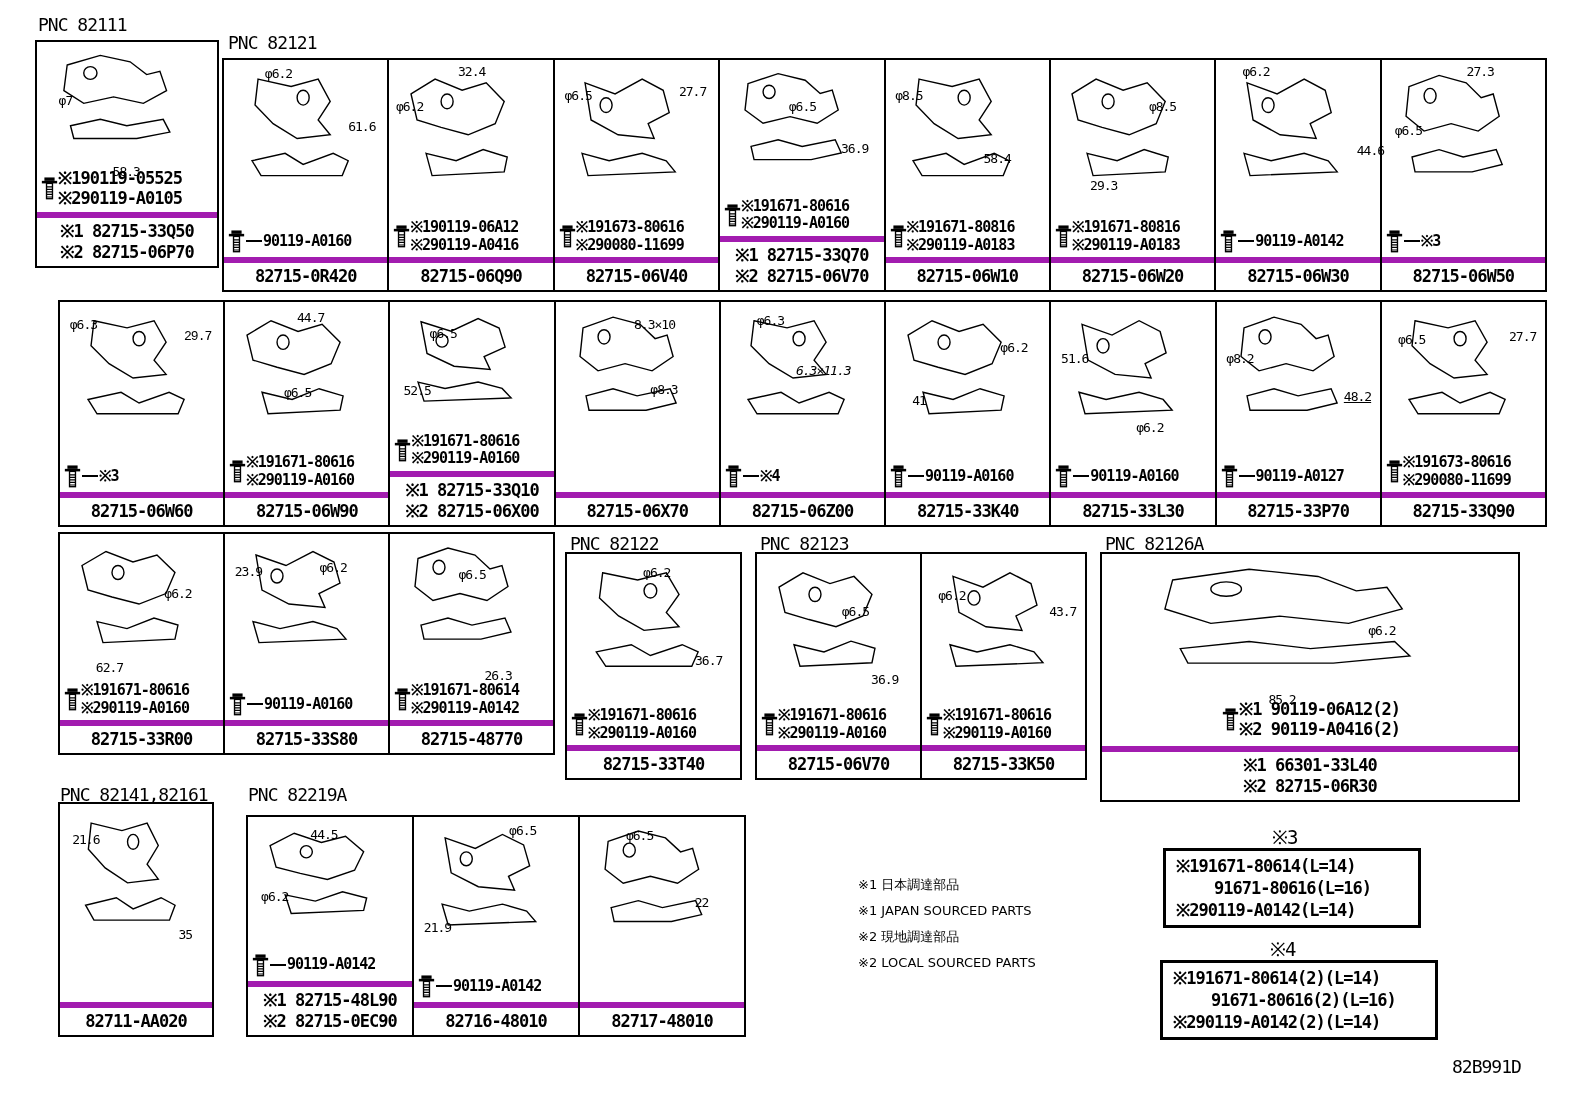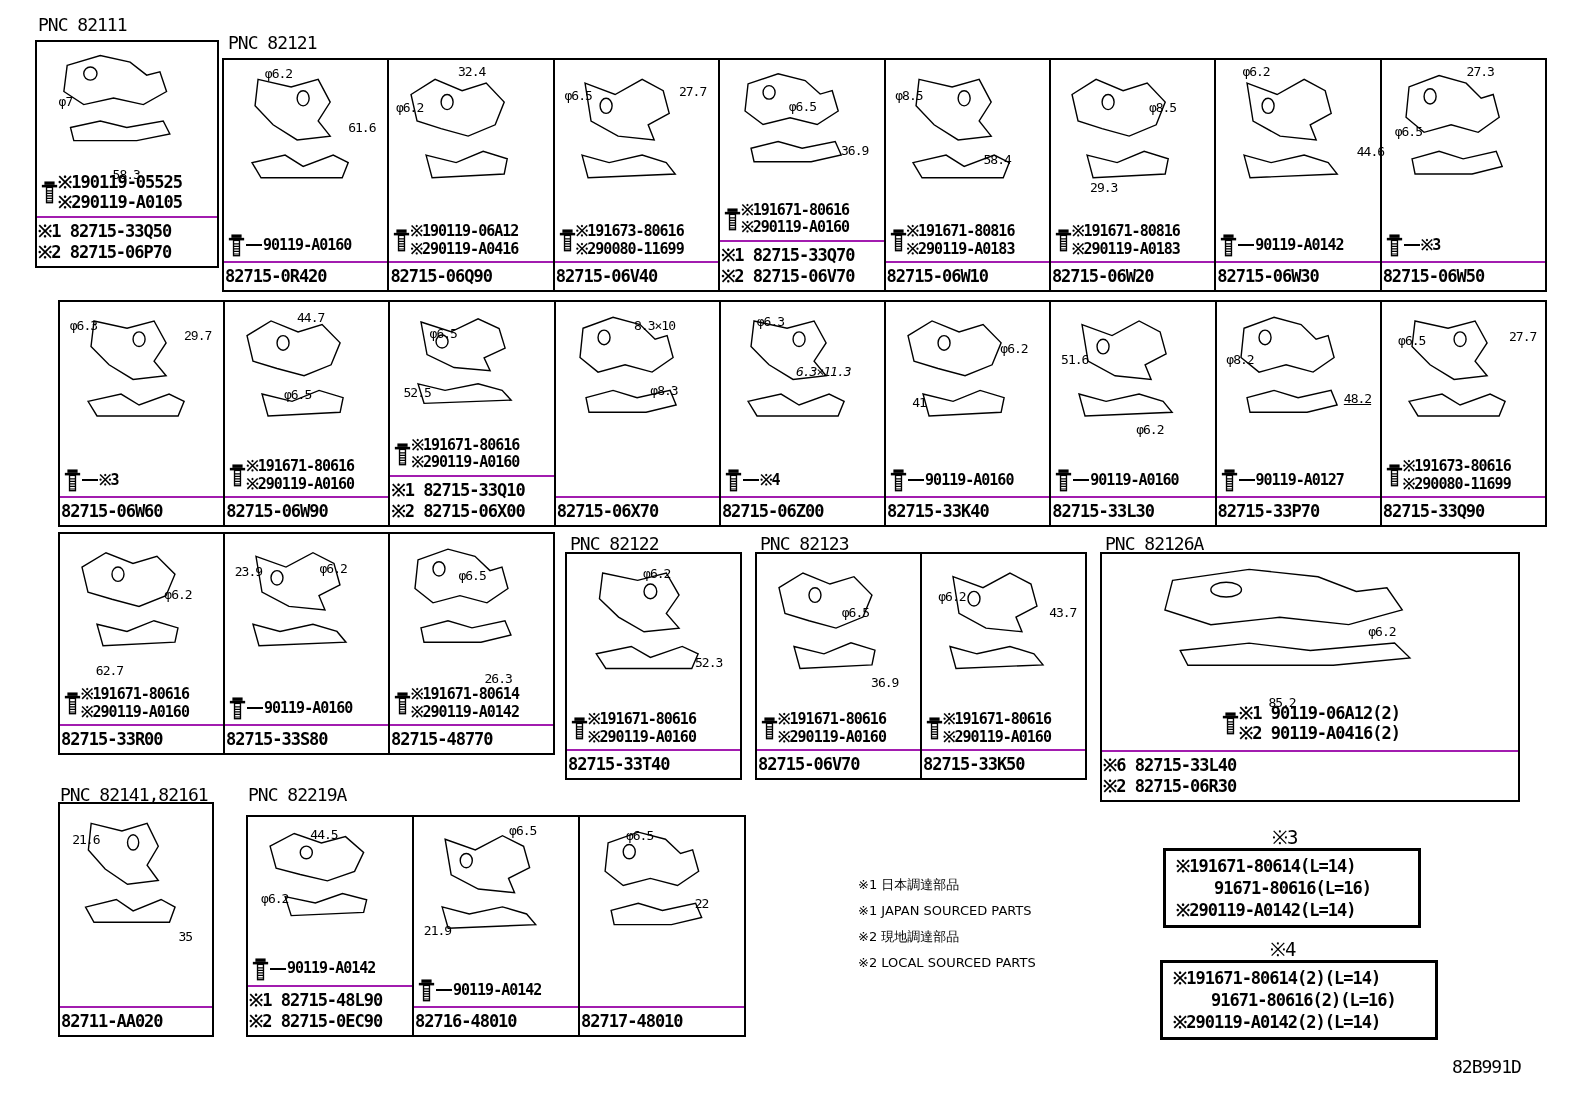--- a/index.html
+++ b/index.html
@@ -10,22 +10,22 @@
   .cell{flex:1;border:2px solid #000;margin-left:-2px;display:flex;flex-direction:column;background:#fff;min-width:0}
   .cell:first-child{margin-left:0}
   .draw{flex:1;position:relative}
   .sketch{position:absolute;left:4%;top:4%;width:92%;height:66%}
   .sketch path,.sketch circle{fill:none;stroke:#000;stroke-width:1.4;vector-effect:non-scaling-stroke}
   .dim{position:absolute;font-size:13px;letter-spacing:-1px;white-space:nowrap}
   .boltrow{position:absolute;left:4px;bottom:3px;display:flex;align-items:center;max-width:98%}
   .bolt{width:17px;height:25px;flex:none}
   .leader{width:16px;height:2px;background:#000;margin:0 1px;flex:none}
   .boltlabels{font-weight:700;font-size:15px;line-height:1.15;letter-spacing:-1px;white-space:nowrap}
-  .partband{border-top:2px solid #a21caf;text-align:left;font-weight:700;font-size:17px;
-            letter-spacing:-1px;padding:3px 1px;line-height:1.25;white-space:nowrap}
+  .partband{border-top:6px solid #a21caf;text-align:center;font-weight:700;font-size:17px;
+            letter-spacing:-1px;padding:3px 8px;line-height:1.25;white-space:nowrap}
   .notes{position:absolute;font-family:"DejaVu Sans","Liberation Sans",sans-serif;font-size:13px;line-height:26px;white-space:nowrap}
   .ref-title{position:absolute;font-size:19px;letter-spacing:-1px}
   .ref-box{position:absolute;border:3px solid #000;padding:4px 10px;font-weight:700;font-size:17px;
            line-height:1.3;letter-spacing:-1px;white-space:nowrap}
   .ref-box div:nth-child(2){padding-left:38px}
   .doc-id{position:absolute;font-size:18px;letter-spacing:-1px}
   
   .cellrow[data-cells="sec82126a.cells"] .boltrow{left:120px;bottom:6px}
   .cellrow[data-cells="sec82126a.cells"] .boltlabels{font-size:17px}
   .cellrow[data-cells="box82111.cells"] .boltlabels{font-size:17px}
@@ -600,21 +600,21 @@
           <rect x="1" y="5" width="18" height="3" fill="#000"></rect>
           <rect x="6.5" y="8" width="7" height="18" fill="none" stroke="#000" stroke-width="1.6"></rect>
           <path d="M6.5,12 h7 M6.5,15 h7 M6.5,18 h7 M6.5,21 h7 M6.5,24 h7" stroke="#000" stroke-width="1.4" fill="none"></path>
         </svg>
         <div class="boltlabels">
               <div>※191671-80616</div>
               <div>※290119-A0160</div>
             </div>
       </div>
     <div class="dim" style="left: 44%; top: 6%;">φ6.2</div>
-          <div class="dim" style="left: 74%; top: 52%;">52.3</div>
+          <div class="dim" style="left: 74%; top: 52%;">36.7</div>
         </div>
     <div class="partband">
           <div>82715-33T40</div>
         </div>
   </div>
     </div>
 
   <div class="pnc-label" style="left:760px;top:533px">PNC 82123</div>
   <div class="cellrow" style="left:755px;top:552px;width:332px;height:228px" data-cells="sec82123.cells">
       <div class="cell">
@@ -689,21 +689,21 @@
         </svg>
         <div class="boltlabels">
               <div>※1 90119-06A12(2)</div>
               <div>※2 90119-A0416(2)</div>
             </div>
       </div>
     <div class="dim" style="left: 64%; top: 36%;">φ6.2</div>
           <div class="dim" style="left: 40%; top: 72%;">85.2</div>
         </div>
     <div class="partband">
-          <div>※6 82715-33L40</div>
+          <div>※1 66301-33L40</div>
           <div>※2 82715-06R30</div>
         </div>
   </div>
     </div>
 
   <div class="pnc-label" style="left:60px;top:784px">PNC 82141,82161</div>
   <div class="cellrow" style="left:58px;top:802px;width:156px;height:235px" data-cells="sec82141.cells">
       <div class="cell">
     <div class="draw">
       <svg class="sketch" viewBox="0 0 100 70" preserveAspectRatio="none">

